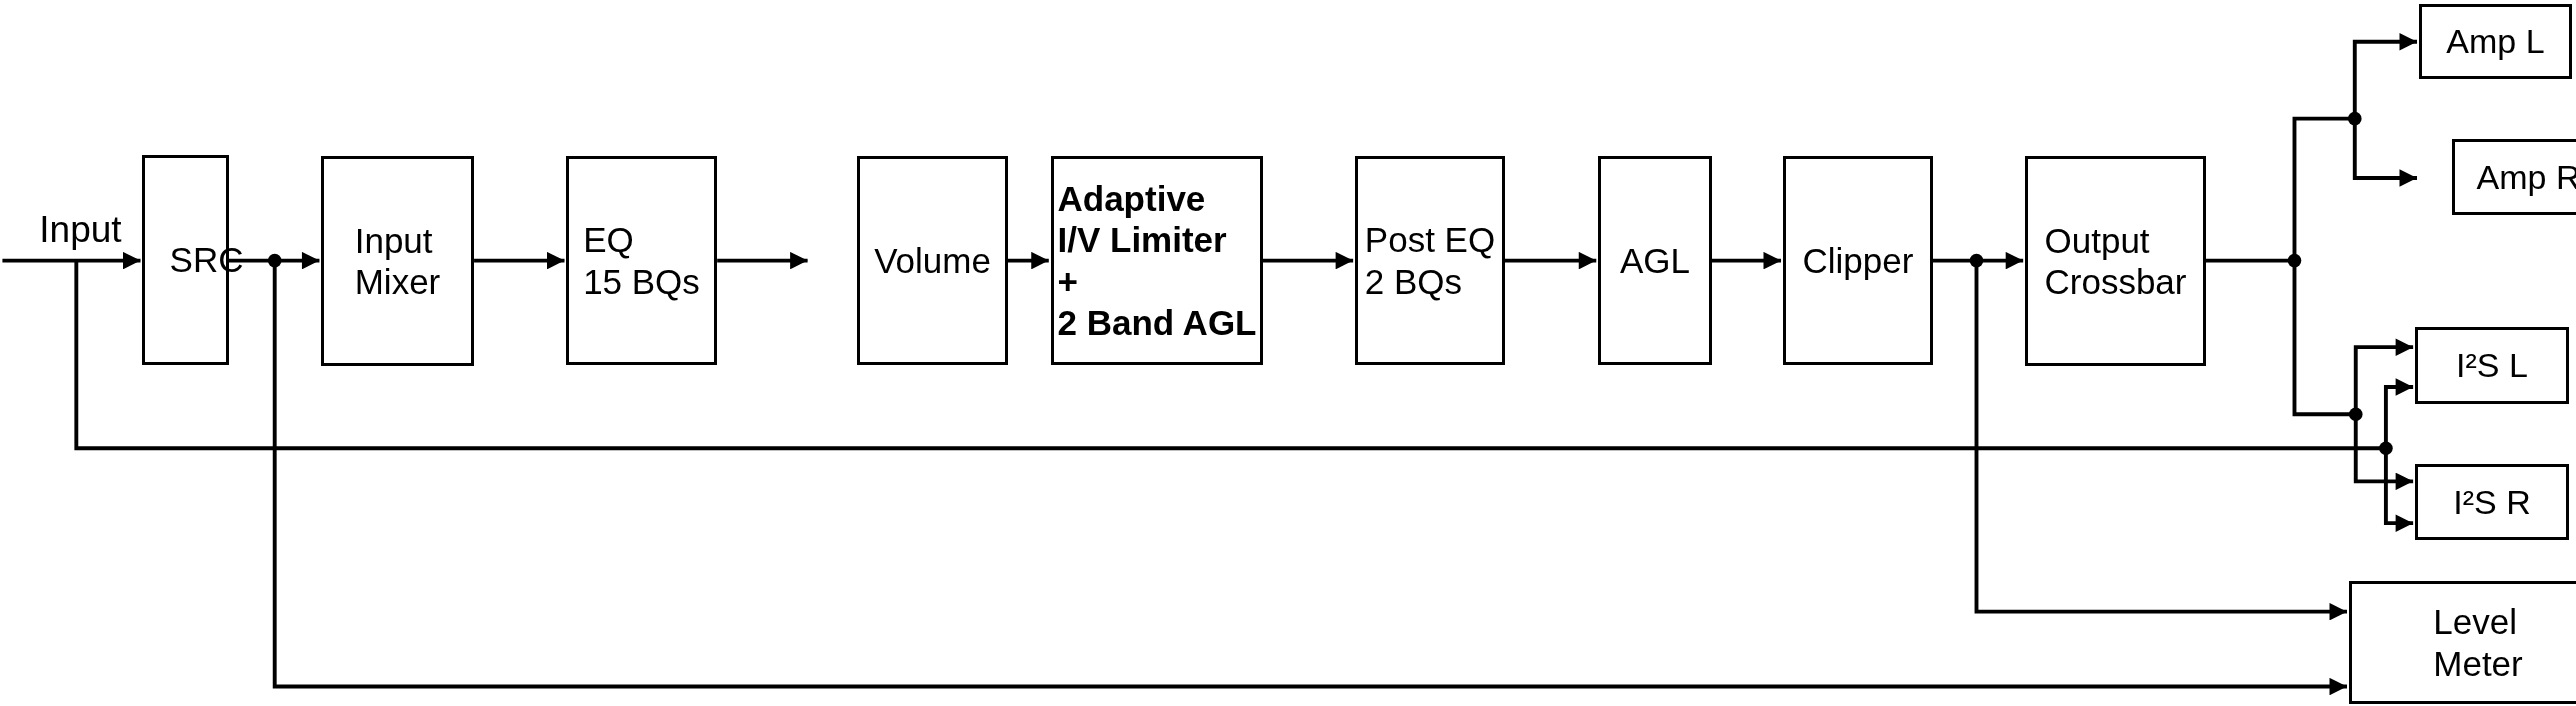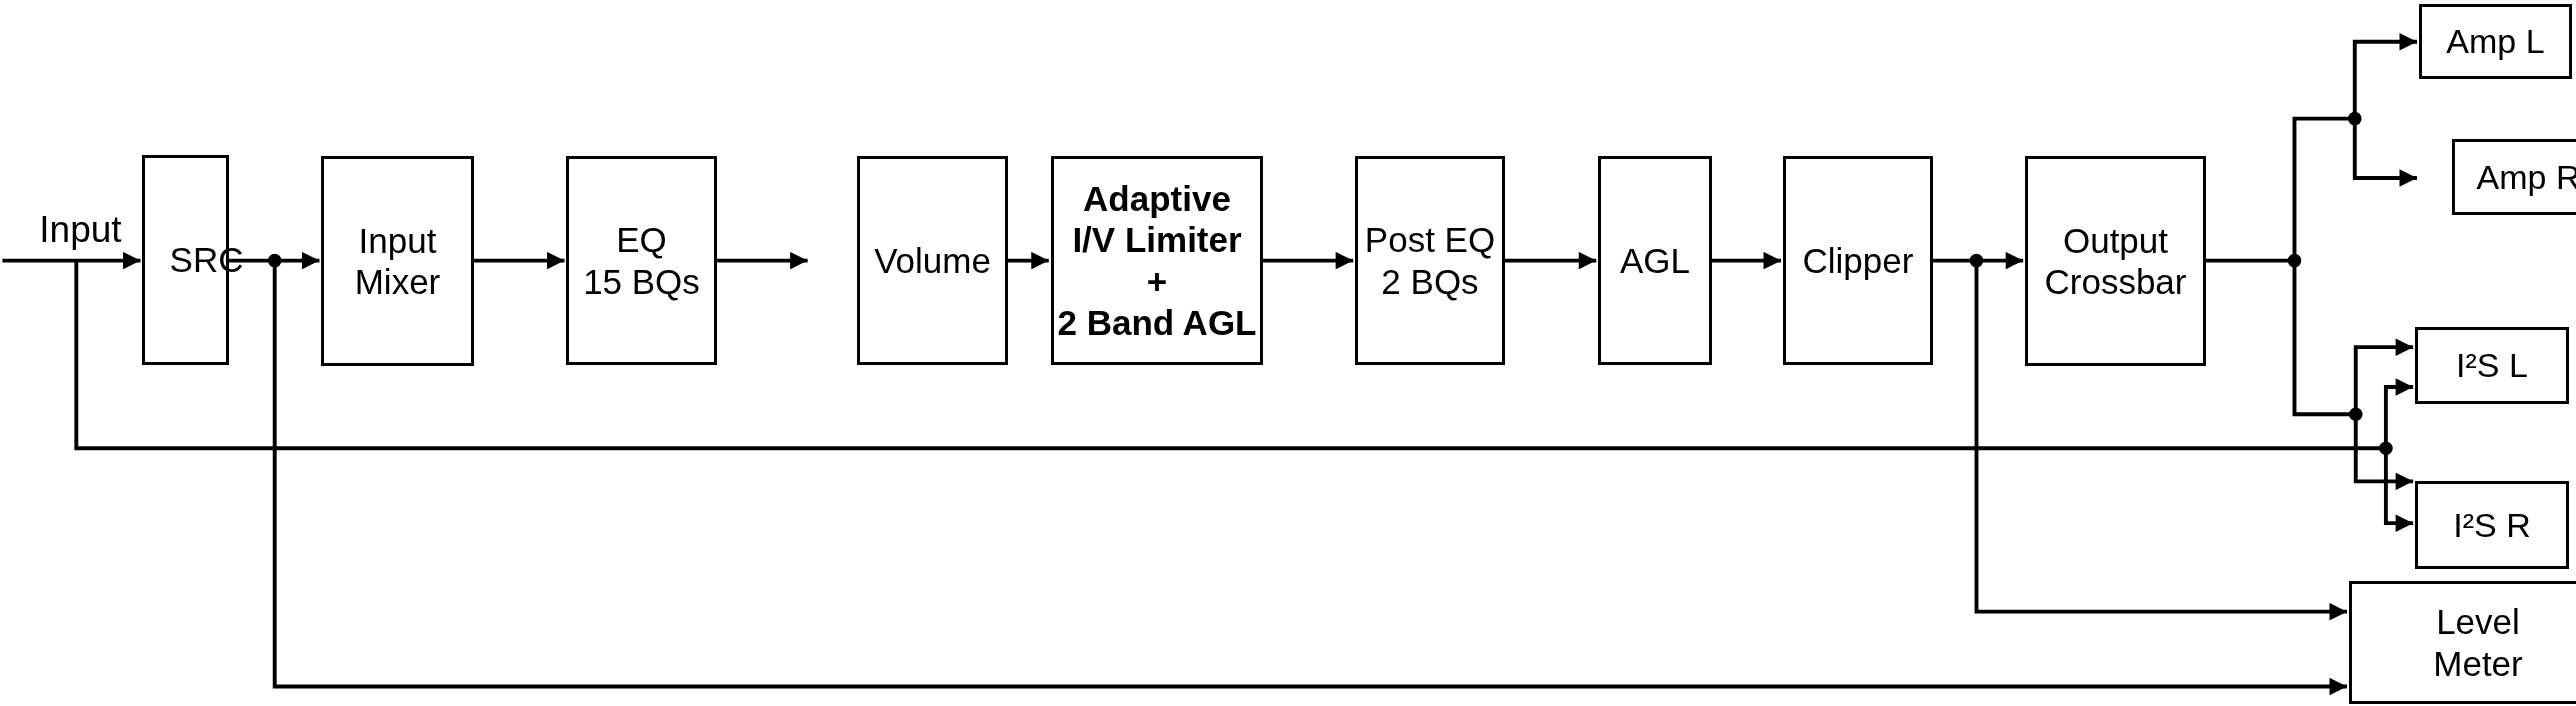--- a/index.html
+++ b/index.html
@@ -3,21 +3,21 @@
 <meta charset="utf-8">
 <style>
   html,body{margin:0;padding:0;background:#ffffff;}
   #canvas{
     position:relative;width:2576px;height:706px;background:#ffffff;
     font-family:"Liberation Sans", sans-serif;color:#000;overflow:hidden;
   }
   #wires{position:absolute;left:0;top:0;width:2576px;height:706px;}
   .block{
     position:absolute;box-sizing:border-box;border:3.9px solid #000;background:#fff;
-    display:flex;align-items:center;justify-content:center;text-align:center;
+    display:flex;align-items:center;justify-content:center;
     white-space:pre-line;font-size:35px;line-height:1.18;
   }
   .block.bold{font-weight:bold;}
   .small{font-size:34px;}
   #input-label{
     position:absolute;left:27px;top:209px;width:107px;text-align:center;
     font-size:37px;white-space:nowrap;
   }
   svg path, svg line{stroke:#000;stroke-width:4;fill:none;}
   svg circle{fill:#000;stroke:none;}
@@ -96,19 +96,19 @@
 
   <div class="block" style="left:2025px;top:156px;width:181px;height:210px;">Output
 Crossbar</div>
 
   <div class="block small" style="left:2419px;top:3.9px;width:153px;height:75px;">Amp L</div>
 
   <div class="block small" style="left:2419px;top:139px;width:153px;height:76px;margin-left:33px;">Amp R</div>
 
   <div class="block small" style="left:2415px;top:327px;width:154px;height:77px;">I²S L</div>
 
-  <div class="block small" style="left:2415px;top:481px;width:154px;height:88px;">I²S R</div>
+  <div class="block small" style="left:2415px;top:464px;width:154px;height:76px;">I²S R</div>
 
   <div class="block" style="left:2349px;top:581px;width:258px;height:123px;">Level
 Meter</div>
 
 </div>
 
 
 </body></html>

